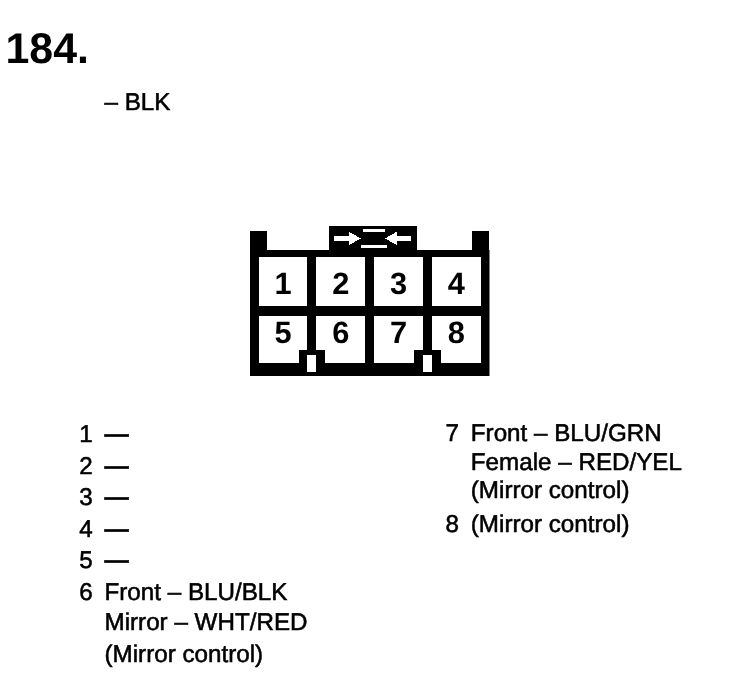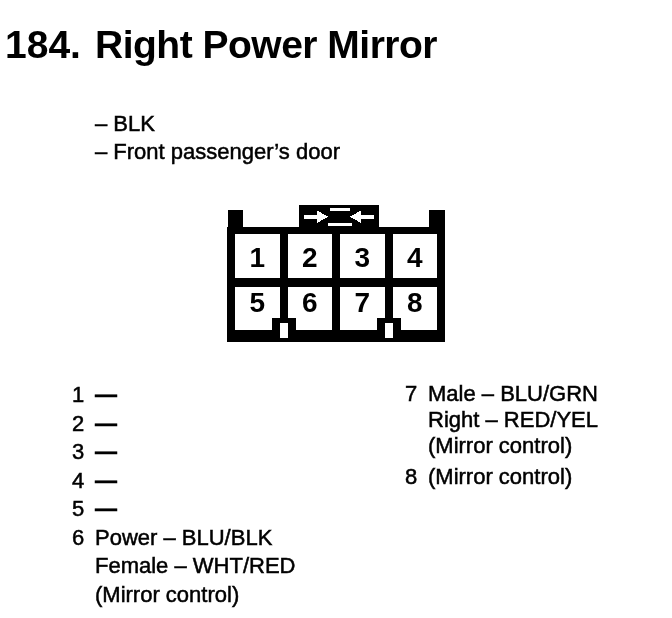--- a/index.html
+++ b/index.html
@@ -37,21 +37,20 @@
   }
 
   
   .notes {
     position: absolute;
     left: 95px;
     top: 79px;
     font-size: 22px;
     line-height: 28px;
     white-space: nowrap;
-    margin-top: 31px;
     -webkit-text-stroke: 0.5px #000000;
   }
 
   
   .connector {
     position: absolute;
     left: 227px;
     top: 204px;
   }
 
@@ -67,26 +66,24 @@
   .pin-row { position: relative; padding-left: 23px; }
   .pin-col-right .pin-row + .pin-row { margin-top: 5px; }
   .pin-num { position: absolute; left: 0; top: 0; }
   .pin-line.dash { font-weight: 700; letter-spacing: 0; }
 </style>
 </head>
 <body>
 
 <header class="section-header">
   <span class="section-number">184.</span>
-  <span class="section-title">Right Power Mirror</span>
 </header>
 
 <div class="notes">
   <div class="note">– BLK</div>
-  <div class="note">– Front passenger’s door</div>
 </div>
 
 <svg class="connector" width="218" height="140" viewBox="0 0 218 140" shape-rendering="crispEdges">
 
   <g>
     <rect x="0" y="23" width="218" height="115" fill="#000"></rect>
     <rect x="0.5" y="6" width="15.5" height="20" fill="#000"></rect>
     <rect x="202" y="6" width="15.5" height="20" fill="#000"></rect>
     <rect x="72" y="1" width="80" height="24" fill="#000"></rect>
   </g>
@@ -146,30 +143,30 @@
   <div class="pin-row">
     <span class="pin-num">4</span>
     <div class="pin-line dash">—</div>
   </div>
   <div class="pin-row">
     <span class="pin-num">5</span>
     <div class="pin-line dash">—</div>
   </div>
   <div class="pin-row">
     <span class="pin-num">6</span>
-    <div class="pin-line">Power – BLU/BLK</div>
-    <div class="pin-line">Female – WHT/RED</div>
+    <div class="pin-line">Front – BLU/BLK</div>
+    <div class="pin-line">Mirror – WHT/RED</div>
     <div class="pin-line">(Mirror control)</div>
   </div>
 </div>
 
 <div class="pin-col pin-col-right">
   <div class="pin-row">
     <span class="pin-num">7</span>
-    <div class="pin-line">Male – BLU/GRN</div>
-    <div class="pin-line">Right – RED/YEL</div>
+    <div class="pin-line">Front – BLU/GRN</div>
+    <div class="pin-line">Female – RED/YEL</div>
     <div class="pin-line">(Mirror control)</div>
   </div>
   <div class="pin-row">
     <span class="pin-num">8</span>
     <div class="pin-line">(Mirror control)</div>
   </div>
 </div>
 
 </body></html>

